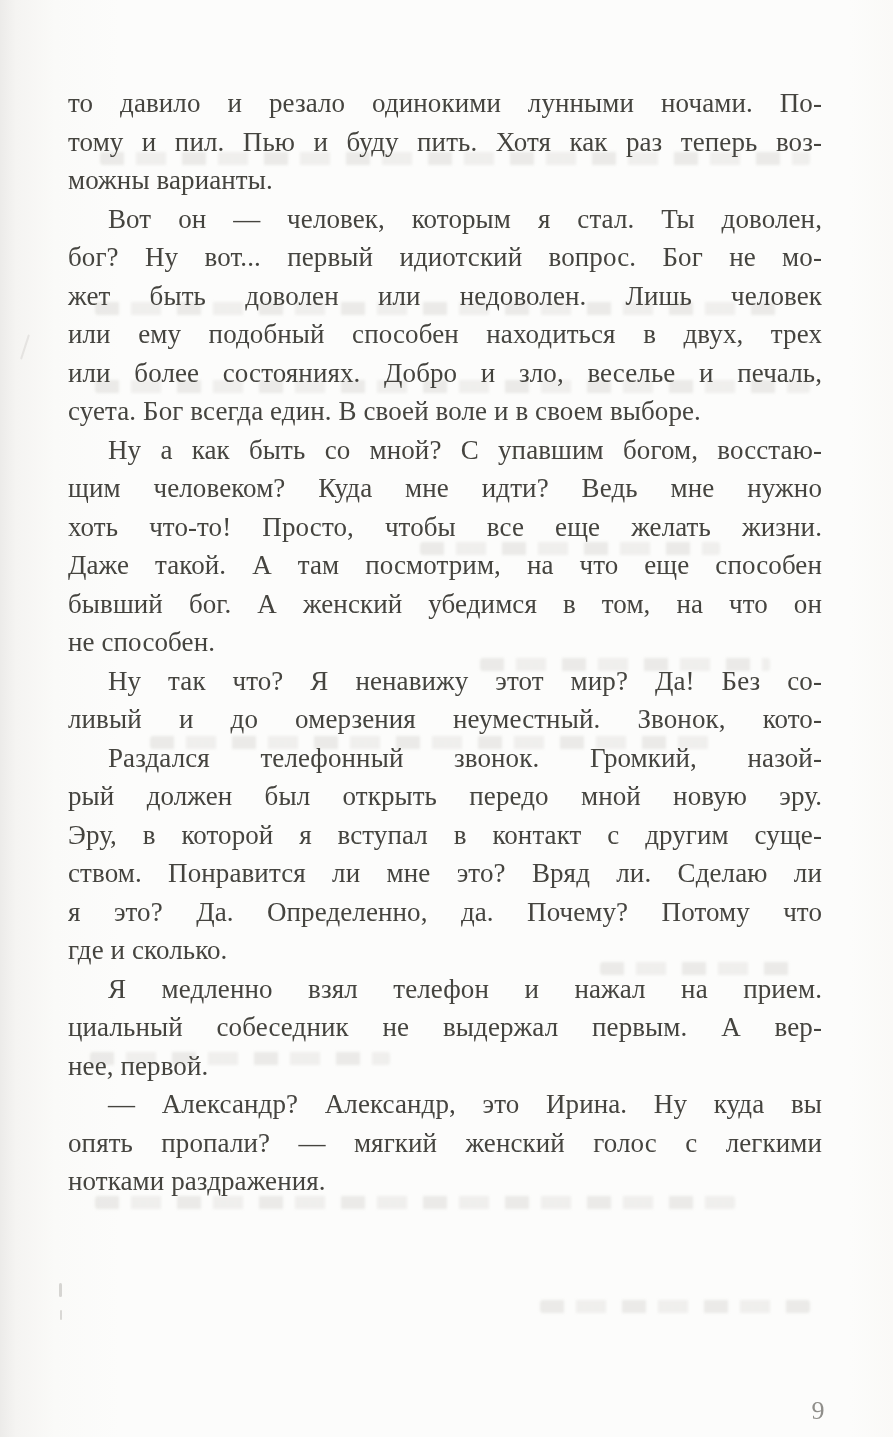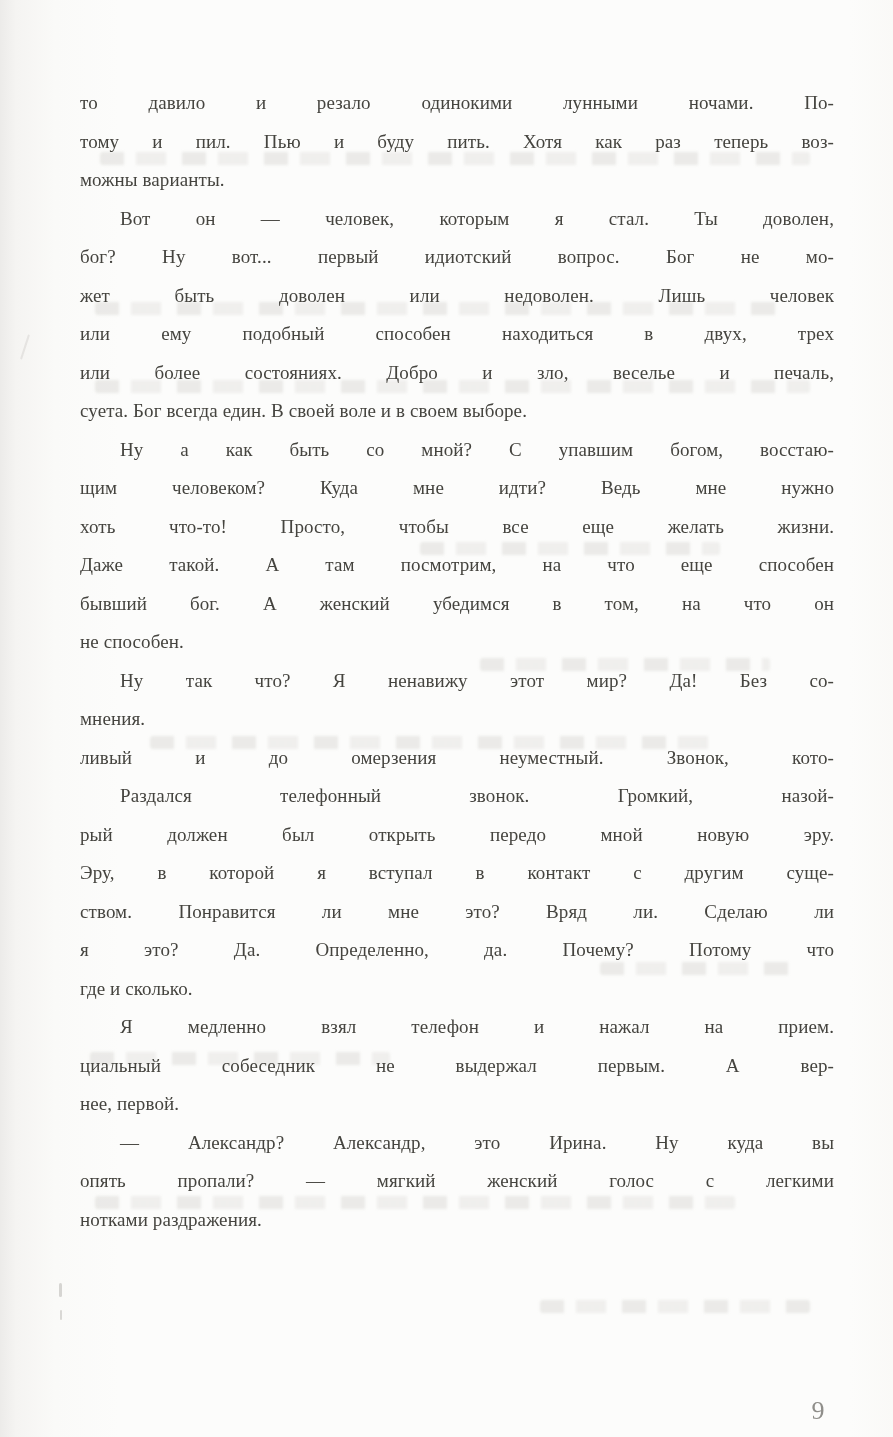--- a/index.html
+++ b/index.html
@@ -21,24 +21,24 @@
     border-radius: 3px;
     filter: blur(1.6px);
     background: repeating-linear-gradient(90deg,
       rgba(150,146,138,.17) 0 24px, rgba(150,146,138,0) 24px 36px,
       rgba(150,146,138,.12) 36px 66px, rgba(150,146,138,0) 66px 82px);
   }
   .speck { position: absolute; background: #b2b0ab; border-radius: 2px; }
 
   .text-block {
     position: absolute;
-    left: 80px;
+    left: 68px;
     top: 84px;
     width: 754px;
-    font-size: 19px;
+    font-size: 27px;
     line-height: 38.5px;
     color: #45443f;
     letter-spacing: 0.1px;
   }
   .para { margin: 0; }
   .line {
     text-align: justify;
     text-align-last: justify;
     text-justify: inter-word;
   }
@@ -93,21 +93,20 @@
       <div class="para">
         <div class="line indent">Ну а как быть со мной? С упавшим богом, восстаю-</div>
         <div class="line">щим человеком? Куда мне идти? Ведь мне нужно</div>
         <div class="line">хоть что-то! Просто, чтобы все еще желать жизни.</div>
         <div class="line">Даже такой. А там посмотрим, на что еще способен</div>
         <div class="line">бывший бог. А женский убедимся в том, на что он</div>
         <div class="line last">не способен.</div>
       </div>
       <div class="para">
         <div class="line indent">Ну так что? Я ненавижу этот мир? Да! Без со-</div>
-        <div class="line last">мнения.</div>
       </div>
       <div class="para">
         <div class="line">ливый и до омерзения неуместный. Звонок, кото-</div>
         <div class="line indent">Раздался телефонный звонок. Громкий, назой-</div>
         <div class="line">рый должен был открыть передо мной новую эру.</div>
         <div class="line">Эру, в которой я вступал в контакт с другим суще-</div>
         <div class="line">ством. Понравится ли мне это? Вряд ли. Сделаю ли</div>
         <div class="line">я это? Да. Определенно, да. Почему? Потому что</div>
         <div class="line last">где и сколько.</div>
       </div>

